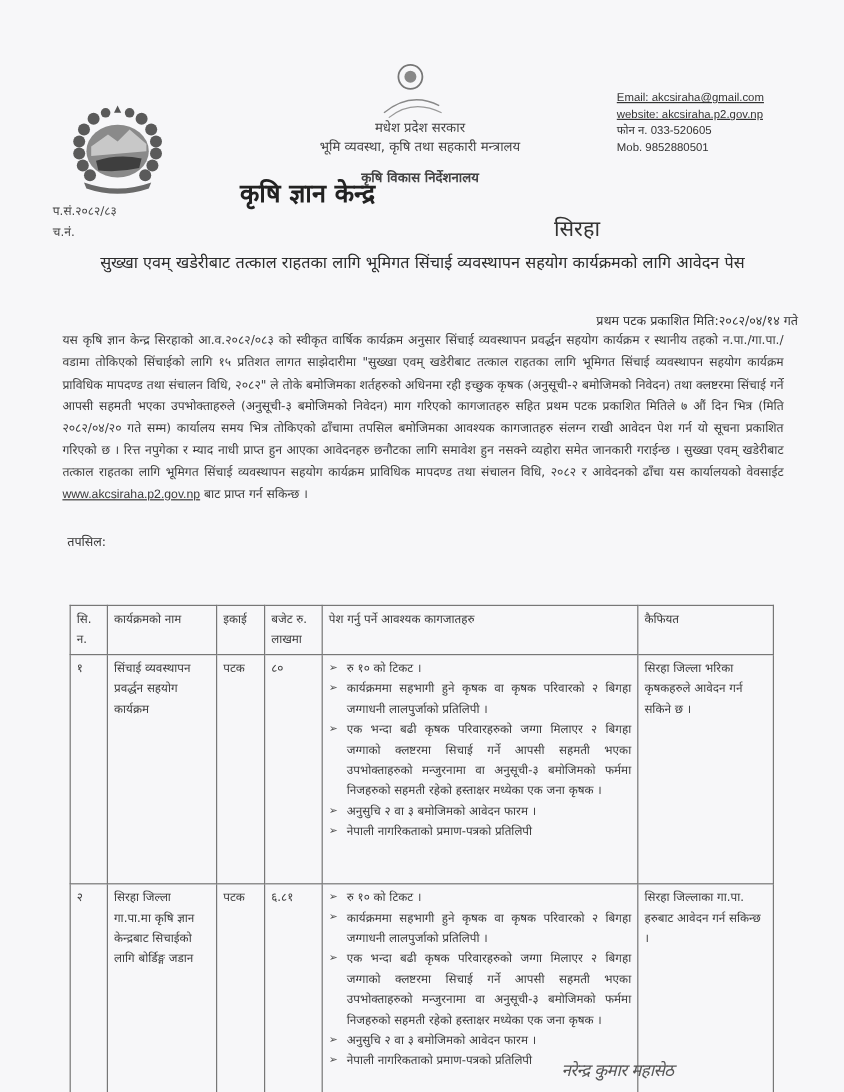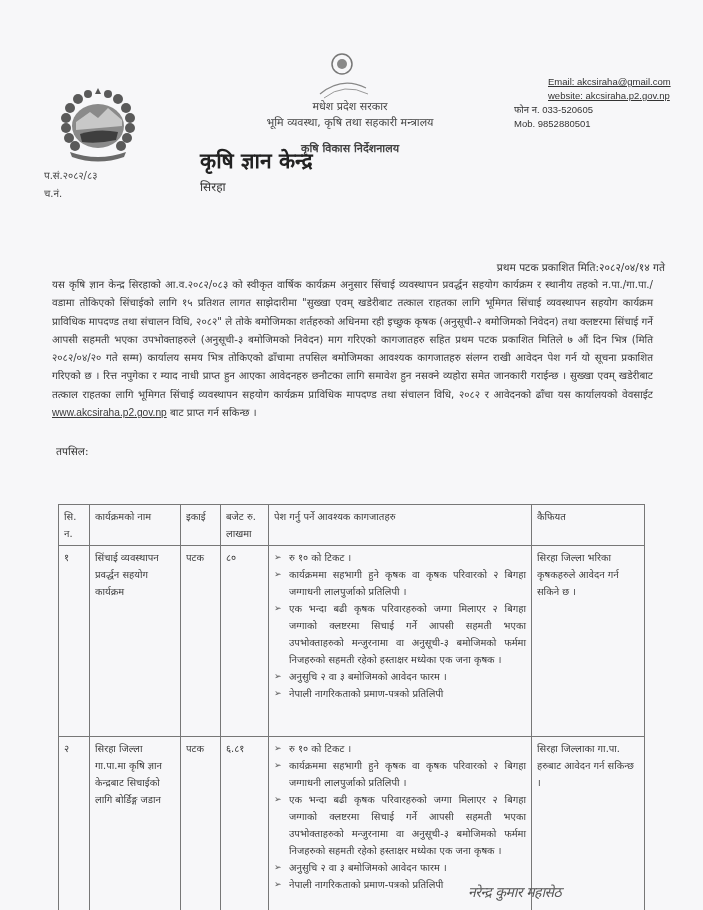--- a/index.html
+++ b/index.html
@@ -8,23 +8,23 @@
     background: #f7f7f9;
     font-family: "DejaVu Sans", sans-serif;
     color: #3a3a3a;
     position: relative;
   }
   .abs { position: absolute; }
   .emblem { left: 52px; top: 82px; width: 92px; height: 80px; }
   .stamp { left: 312px; top: 50px; width: 60px; height: 50px; }
   .hdr-line { left: 200px; width: 300px; text-align: center; font-size: 11px; color: #444; }
   .hdr-title { left: 200px; width: 300px; font-size: 21px; font-weight: bold; color: #222; top: 146px; }
-  .hdr-district { left: 200px; width: 300px; text-align: left; font-size: 12px; color: #333; top: 178px; }
+  .hdr-district { left: 200px; width: 300px; text-align: right; font-size: 18px; color: #333; top: 178px; }
   .contact { left: 514px; top: 75px; font-size: 9.5px; line-height: 14px; color: #333; font-family: "Liberation Sans", sans-serif; }
-  .contact .u { text-decoration: underline; margin-left: 34px; }
+  .contact .u { text-decoration: underline; }
   .ref { left: 44px; font-size: 10px; color: #444; }
   .subject { left: 52px; width: 600px; top: 207px; text-align: center; font-size: 13.5px; line-height: 25px; color: #2b2b2b; }
   .pubdate { right: 38px; top: 260px; font-size: 10.5px; color: #333; }
   .para { left: 52px; width: 601px; top: 276px; font-size: 10.2px; line-height: 18.3px; text-align: justify; color: #3a3a3a; }
   .para .link { text-decoration: underline; font-family: "Liberation Sans", sans-serif; }
   .tapsil { left: 56px; top: 444px; font-size: 10.5px; color: #333; }
   table.sched {
     position: absolute; left: 58px; top: 465px; width: 586px;
     border-collapse: collapse; font-size: 9.8px; color: #3a3a3a; table-layout: fixed; margin-top: 39px;
   }
@@ -88,20 +88,21 @@
   <div class="u">Email: akcsiraha@gmail.com</div>
   <div class="u">website: akcsiraha.p2.gov.np</div>
   <div>फोन न.  033-520605</div>
   <div>Mob. 9852880501</div>
 </div>
 
 <div class="abs ref" style="top:168px;">प.सं.२०८२/८३</div>
 <div class="abs ref" style="top:186px;">च.नं.</div>
 
 <div class="abs subject">
+  <div>सुख्खा एवम् खडेरीबाट तत्काल राहतका लागि भूमिगत सिंचाई व्यवस्थापन सहयोग कार्यक्रमको लागि आवेदन पेस</div>
 </div>
 
 <div class="abs pubdate">प्रथम पटक प्रकाशित मिति:२०८२/०४/१४ गते</div>
 
 <div class="abs para">
   <span>यस कृषि ज्ञान केन्द्र सिरहाको आ.व.२०८२/०८३ को स्वीकृत वार्षिक कार्यक्रम अनुसार सिंचाई व्यवस्थापन प्रवर्द्धन सहयोग कार्यक्रम र स्थानीय तहको न.पा./गा.पा./वडामा तोकिएको सिंचाईको लागि १५ प्रतिशत लागत साझेदारीमा "सुख्खा एवम् खडेरीबाट तत्काल राहतका लागि भूमिगत सिंचाई व्यवस्थापन सहयोग कार्यक्रम प्राविधिक मापदण्ड तथा संचालन विधि, २०८२" ले तोके बमोजिमका शर्तहरुको अधिनमा रही इच्छुक कृषक (अनुसूची-२ बमोजिमको निवेदन) तथा क्लष्टरमा सिंचाई गर्ने आपसी सहमती भएका उपभोक्ताहरुले (अनुसूची-३ बमोजिमको निवेदन) माग गरिएको कागजातहरु सहित प्रथम पटक प्रकाशित मितिले ७ औं दिन भित्र (मिति २०८२/०४/२० गते सम्म) कार्यालय समय भित्र तोकिएको ढाँचामा तपसिल बमोजिमका आवश्यक कागजातहरु संलग्न राखी आवेदन पेश गर्न यो सूचना प्रकाशित गरिएको छ । रित्त नपुगेका र म्याद नाधी प्राप्त हुन आएका आवेदनहरु छनौटका लागि समावेश हुन नसक्ने व्यहोरा समेत जानकारी गराईन्छ । सुख्खा एवम् खडेरीबाट तत्काल राहतका लागि भूमिगत सिंचाई व्यवस्थापन सहयोग कार्यक्रम प्राविधिक मापदण्ड तथा संचालन विधि, २०८२ र आवेदनको ढाँचा यस कार्यालयको वेवसाईट</span>
   <span class="link">www.akcsiraha.p2.gov.np</span>
   <span>बाट प्राप्त गर्न सकिन्छ ।</span>
 </div>
 

